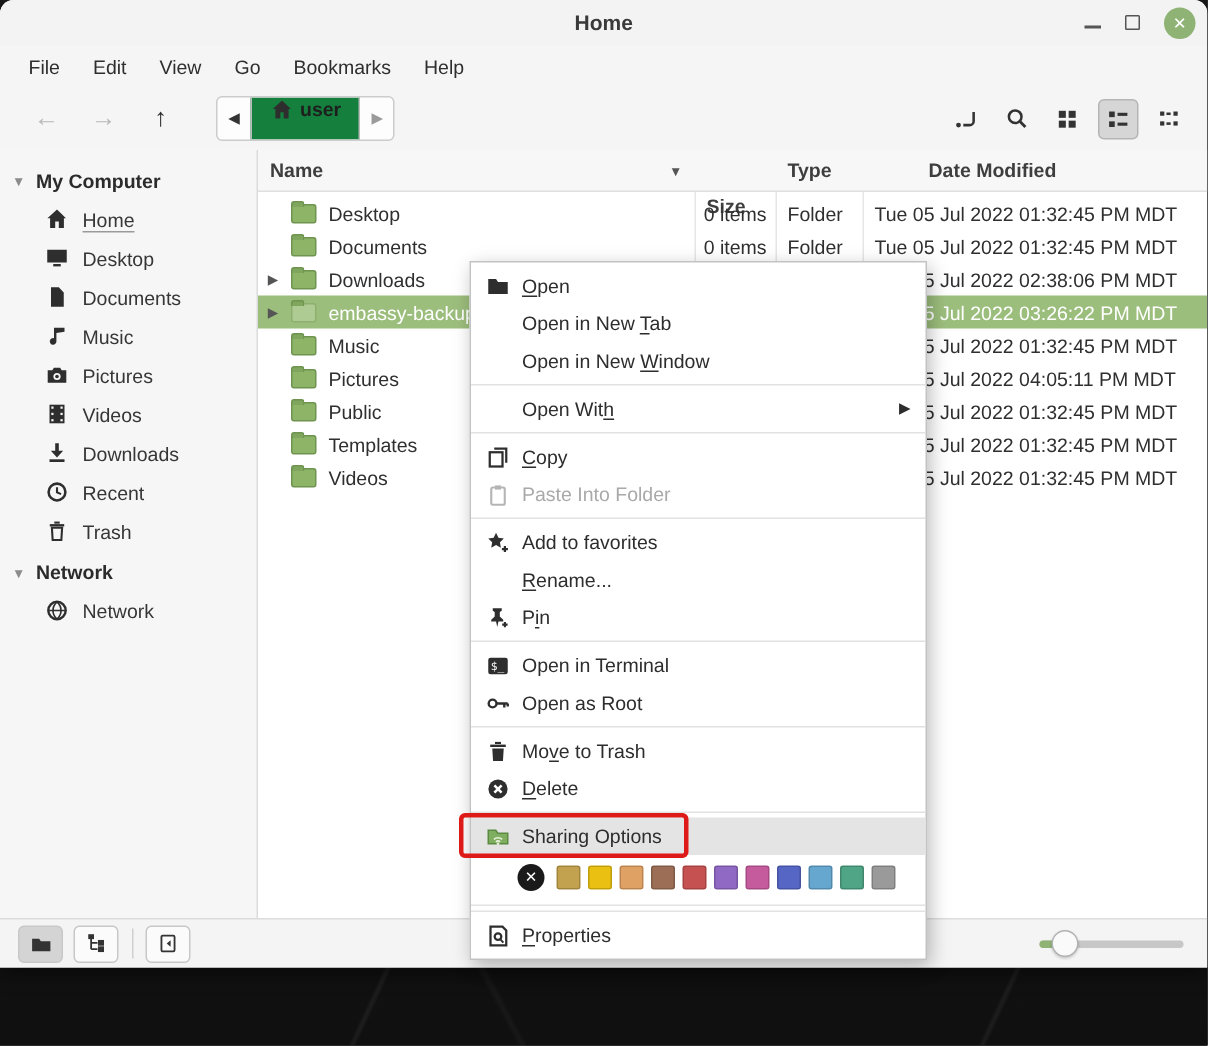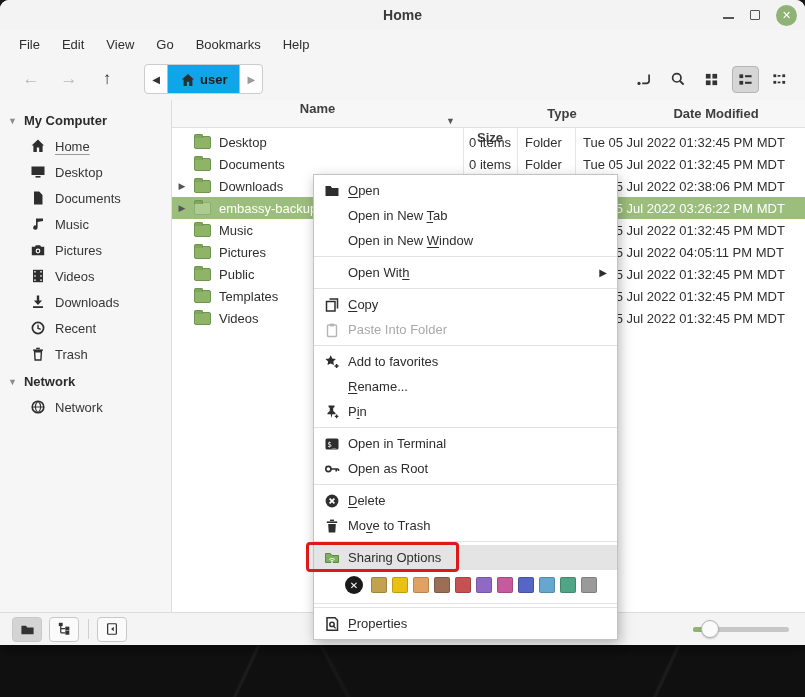--- a/index.html
+++ b/index.html
@@ -30,43 +30,43 @@
   .menubar { height:28px; display:flex; align-items:center; padding-left:8px; background:#f5f5f5; }
   .mb-item { padding:4px 11px; font-size:13px; color:#2e2e2e; }
 
   .toolbar { height:42px; display:flex; align-items:center; background:#f5f5f5; padding:0 12px; }
   .nav-arrow { width:38px; text-align:center; font-size:17px; color:#2f2f2f; }
   .nav-arrow.disabled { color:#b9b9b9; }
   .breadcrumb { margin-left:18px; height:30px; display:flex; align-items:stretch;
     background:#fdfdfd; border:1px solid #ccc; border-radius:4px; overflow:hidden; }
   .bc-chevron { width:22px; display:flex; align-items:center; justify-content:center; font-size:10px; color:#333; }
   .bc-chevron.dim { color:#9a9a9a; }
-  .bc-seg { display:flex; align-items:center; gap:6px; padding:0 12px; background:#0ea5e9;
+  .bc-seg { display:flex; gap:6px; padding:0 12px; background:#15803d;
     border-left:1px solid #bbb; border-right:1px solid #bbb; font-size:13px; font-weight:bold; color:#1e1e1e; }
   .tb-right { margin-left:auto; display:flex; align-items:center; gap:7px; }
   .tb-btn { width:27px; height:27px; display:flex; align-items:center; justify-content:center; color:#333; border-radius:4px; }
   .tb-btn.pressed { background:#d6d6d6; border:1px solid #b5b5b5; }
 
   
   .content { position:absolute; top:100px; left:0; right:0; bottom:33px; display:flex; }
   .sidebar { width:172px; background:#f6f6f6; border-right:1px solid #dbdbdb; padding-top:8px; overflow:hidden; }
   .sb-section { margin-bottom:2px; }
   .sb-header { display:flex; align-items:center; gap:7px; padding:5px 0 5px 8px; font-size:13px; font-weight:bold; color:#2b2b2b; }
   .sb-tri { color:#8c8c8c; font-size:9px; }
   .sb-item { display:flex; align-items:center; gap:9px; padding:5px 0 5px 30px; font-size:13px; color:#363636; }
   .sb-item .lbl.ul { text-decoration:underline; text-underline-offset:3px; text-decoration-color:#9a9a9a; }
   .ic16 { width:16px; height:16px; flex:none; color:#2e2e2e; }
   .ic16 svg { width:16px; height:16px; display:block; }
 
   .filepane { flex:1; background:#fff; position:relative; overflow:hidden; }
   .colsep { position:absolute; top:0; bottom:0; width:1px; background:#e6e6e6; }
   .header-row { position:relative; height:28px; display:flex; align-items:center;
     background:#f7f7f7; border-bottom:1px solid #e0e0e0; font-size:13px; font-weight:bold; color:#3e3e3e; z-index:1; }
-  .hc { padding:0 8px; display:flex; align-items:center;flex-direction:column; }
-  .hc-name { width:291px; } .hc-size { width:54px;margin-top:48px; } .hc-type { width:58px;margin-left:16px; } .hc-date { flex:1;margin-left:36px; }
+  .hc { padding:0 8px; display:flex; align-items:center; }
+  .hc-name { width:291px; } .hc-size { width:54px;margin-top:48px; } .hc-type { width:58px; } .hc-date { flex:1;margin-left:36px; }
   .sort-arrow { margin-left:auto; font-size:9px; color:#555; }
   .rows { padding-top:3px; position:relative; z-index:1; }
   .frow { height:22px; display:flex; align-items:center; font-size:13px; color:#2f2f2f; }
   .fc-name { width:291px; display:flex; align-items:center; padding-left:4px; }
   .fc-size { width:54px; text-align:right; padding-right:6px; }
   .fc-type { width:58px; padding-left:8px; }
   .fc-date { flex:1; padding-left:8px; }
   .expander { width:12px; font-size:9px; color:#555; text-align:center; flex:none; }
   .noexp { width:12px; flex:none; }
   .folder { width:17px; height:13px; margin:0 8px 0 6px; background:#8db467; border:1px solid #6e9450;
@@ -524,36 +524,36 @@
           <svg viewBox="0 0 16 16" fill="none" stroke="currentColor" stroke-width="1.6">
             <circle cx="4.4" cy="8" r="2.6"></circle>
             <path d="M7 8h7.5M12.2 8v2.6M14.5 8v2"></path>
           </svg>
         </span>
       <span>Open as Root</span>
     </div>
     <div class="msep"></div>
     <div class="mi">
       <span class="ic16">
-          <svg viewBox="0 0 16 16">
-            <circle cx="8" cy="8" r="6.4" fill="currentColor"></circle>
-            <path d="M5.6 5.6l4.8 4.8M10.4 5.6l-4.8 4.8" stroke="#fff" stroke-width="1.7"></path>
-          </svg>
-        </span>
-      <span><u>D</u>elete</span>
-    </div>
-    <div class="mi">
-      <span class="ic16">
           <svg viewBox="0 0 16 16" fill="currentColor">
             <rect x="2.8" y="3.4" width="10.4" height="1.6"></rect>
             <rect x="6" y="1.6" width="4" height="1.4"></rect>
             <path d="M4.2 6h7.6l-.5 8.4H4.7z"></path>
           </svg>
         </span>
       <span>Mo<u>v</u>e to Trash</span>
+    </div>
+    <div class="mi">
+      <span class="ic16">
+          <svg viewBox="0 0 16 16">
+            <circle cx="8" cy="8" r="6.4" fill="currentColor"></circle>
+            <path d="M5.6 5.6l4.8 4.8M10.4 5.6l-4.8 4.8" stroke="#fff" stroke-width="1.7"></path>
+          </svg>
+        </span>
+      <span><u>D</u>elete</span>
     </div>
     <div class="msep"></div>
     <div class="mi hover">
       <span class="red-box"></span>
       <span class="ic16">
           <svg viewBox="0 0 16 16">
             <path d="M1.5 3.5h5l1.4 2h6.6v7H1.5z" fill="#7fae60" stroke="#5d8a42"></path>
             <path d="M5.3 9.6a3.8 3.8 0 0 1 5.4 0M6.6 11.2a2 2 0 0 1 2.8 0" stroke="#e9f2de" stroke-width="1.1" fill="none"></path>
             <circle cx="8" cy="12.5" r=".9" fill="#e9f2de"></circle>
           </svg>

